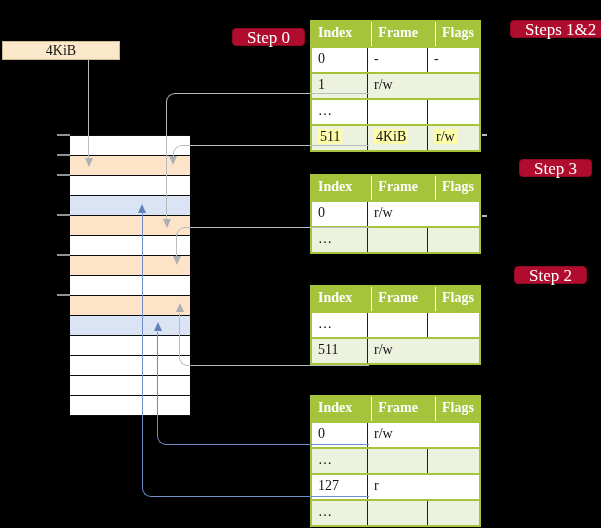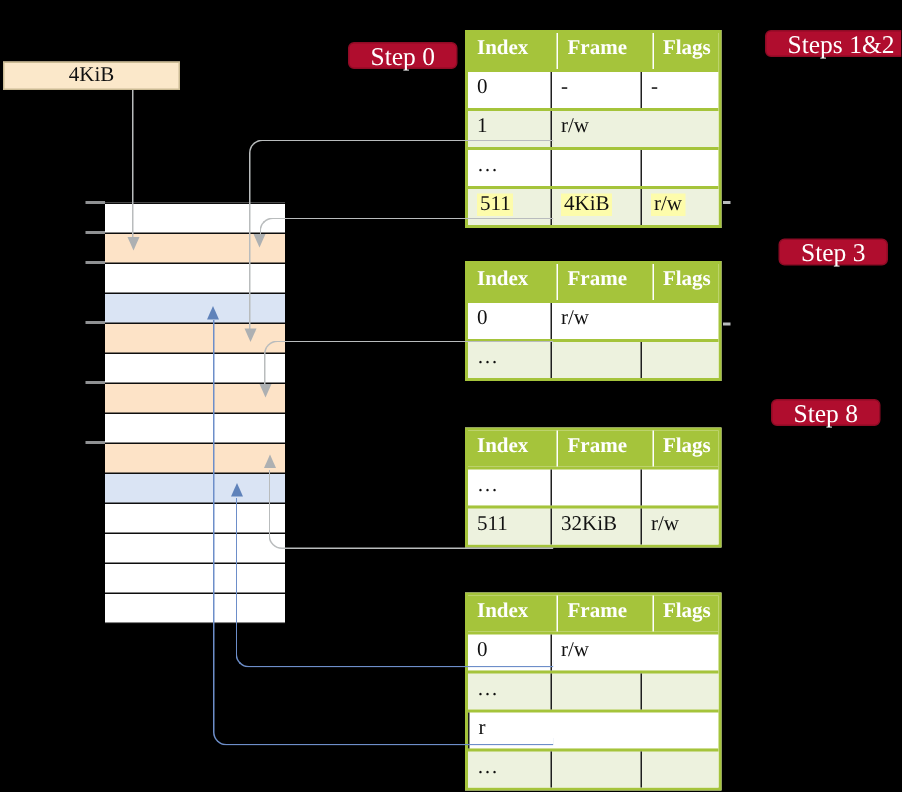--- a/index.html
+++ b/index.html
@@ -69,21 +69,21 @@
   <div class="badge" style="left:188px;top:28px;margin-left:44px;">
       <span>Step 0</span>
     </div>
   <div class="badge" style="left:510px;top:20px;">
       <span>Steps 1&amp;2</span>
     </div>
   <div class="badge" style="left:519px;top:159px;">
       <span>Step 3</span>
     </div>
   <div class="badge" style="left:514px;top:266px;">
-      <span>Step 8</span>
+      <span>Step 2</span>
     </div>
 
   <div class="memcol">
     <div class="mrow unused"></div>
     <div class="mrow table-frame"></div>
     <div class="mrow unused"></div>
     <div class="mrow page-frame"></div>
     <div class="mrow table-frame"></div>
     <div class="mrow unused"></div>
     <div class="mrow table-frame"></div>
@@ -153,41 +153,41 @@
       <div class="cell c1">Frame</div>
       <div class="cell c2">Flags</div>
     </div>
     <div class="trow body">
       <div class="cell c0">…</div>
       <div class="cell c1"></div>
       <div class="cell c2"></div>
     </div>
     <div class="trow body alt">
       <div class="cell c0">511</div>
-      <div class="cell c1">32KiB</div>
       <div class="cell c2">r/w</div>
     </div>
   </div>
 
   <div class="ptable" style="top:395px;">
     <div class="trow head">
       <div class="cell c0">Index</div>
       <div class="cell c1">Frame</div>
       <div class="cell c2">Flags</div>
     </div>
     <div class="trow body">
       <div class="cell c0">0</div>
       <div class="cell c2">r/w</div>
     </div>
     <div class="trow body alt">
       <div class="cell c0">…</div>
       <div class="cell c1"></div>
       <div class="cell c2"></div>
     </div>
     <div class="trow body">
+      <div class="cell c0">127</div>
       <div class="cell c2">r</div>
     </div>
     <div class="trow body alt">
       <div class="cell c0">…</div>
       <div class="cell c1"></div>
       <div class="cell c2"></div>
     </div>
   </div>
 
   <div class="ln gray-l" style="left:88px;top:60px;width:1px;height:99px;"></div>

